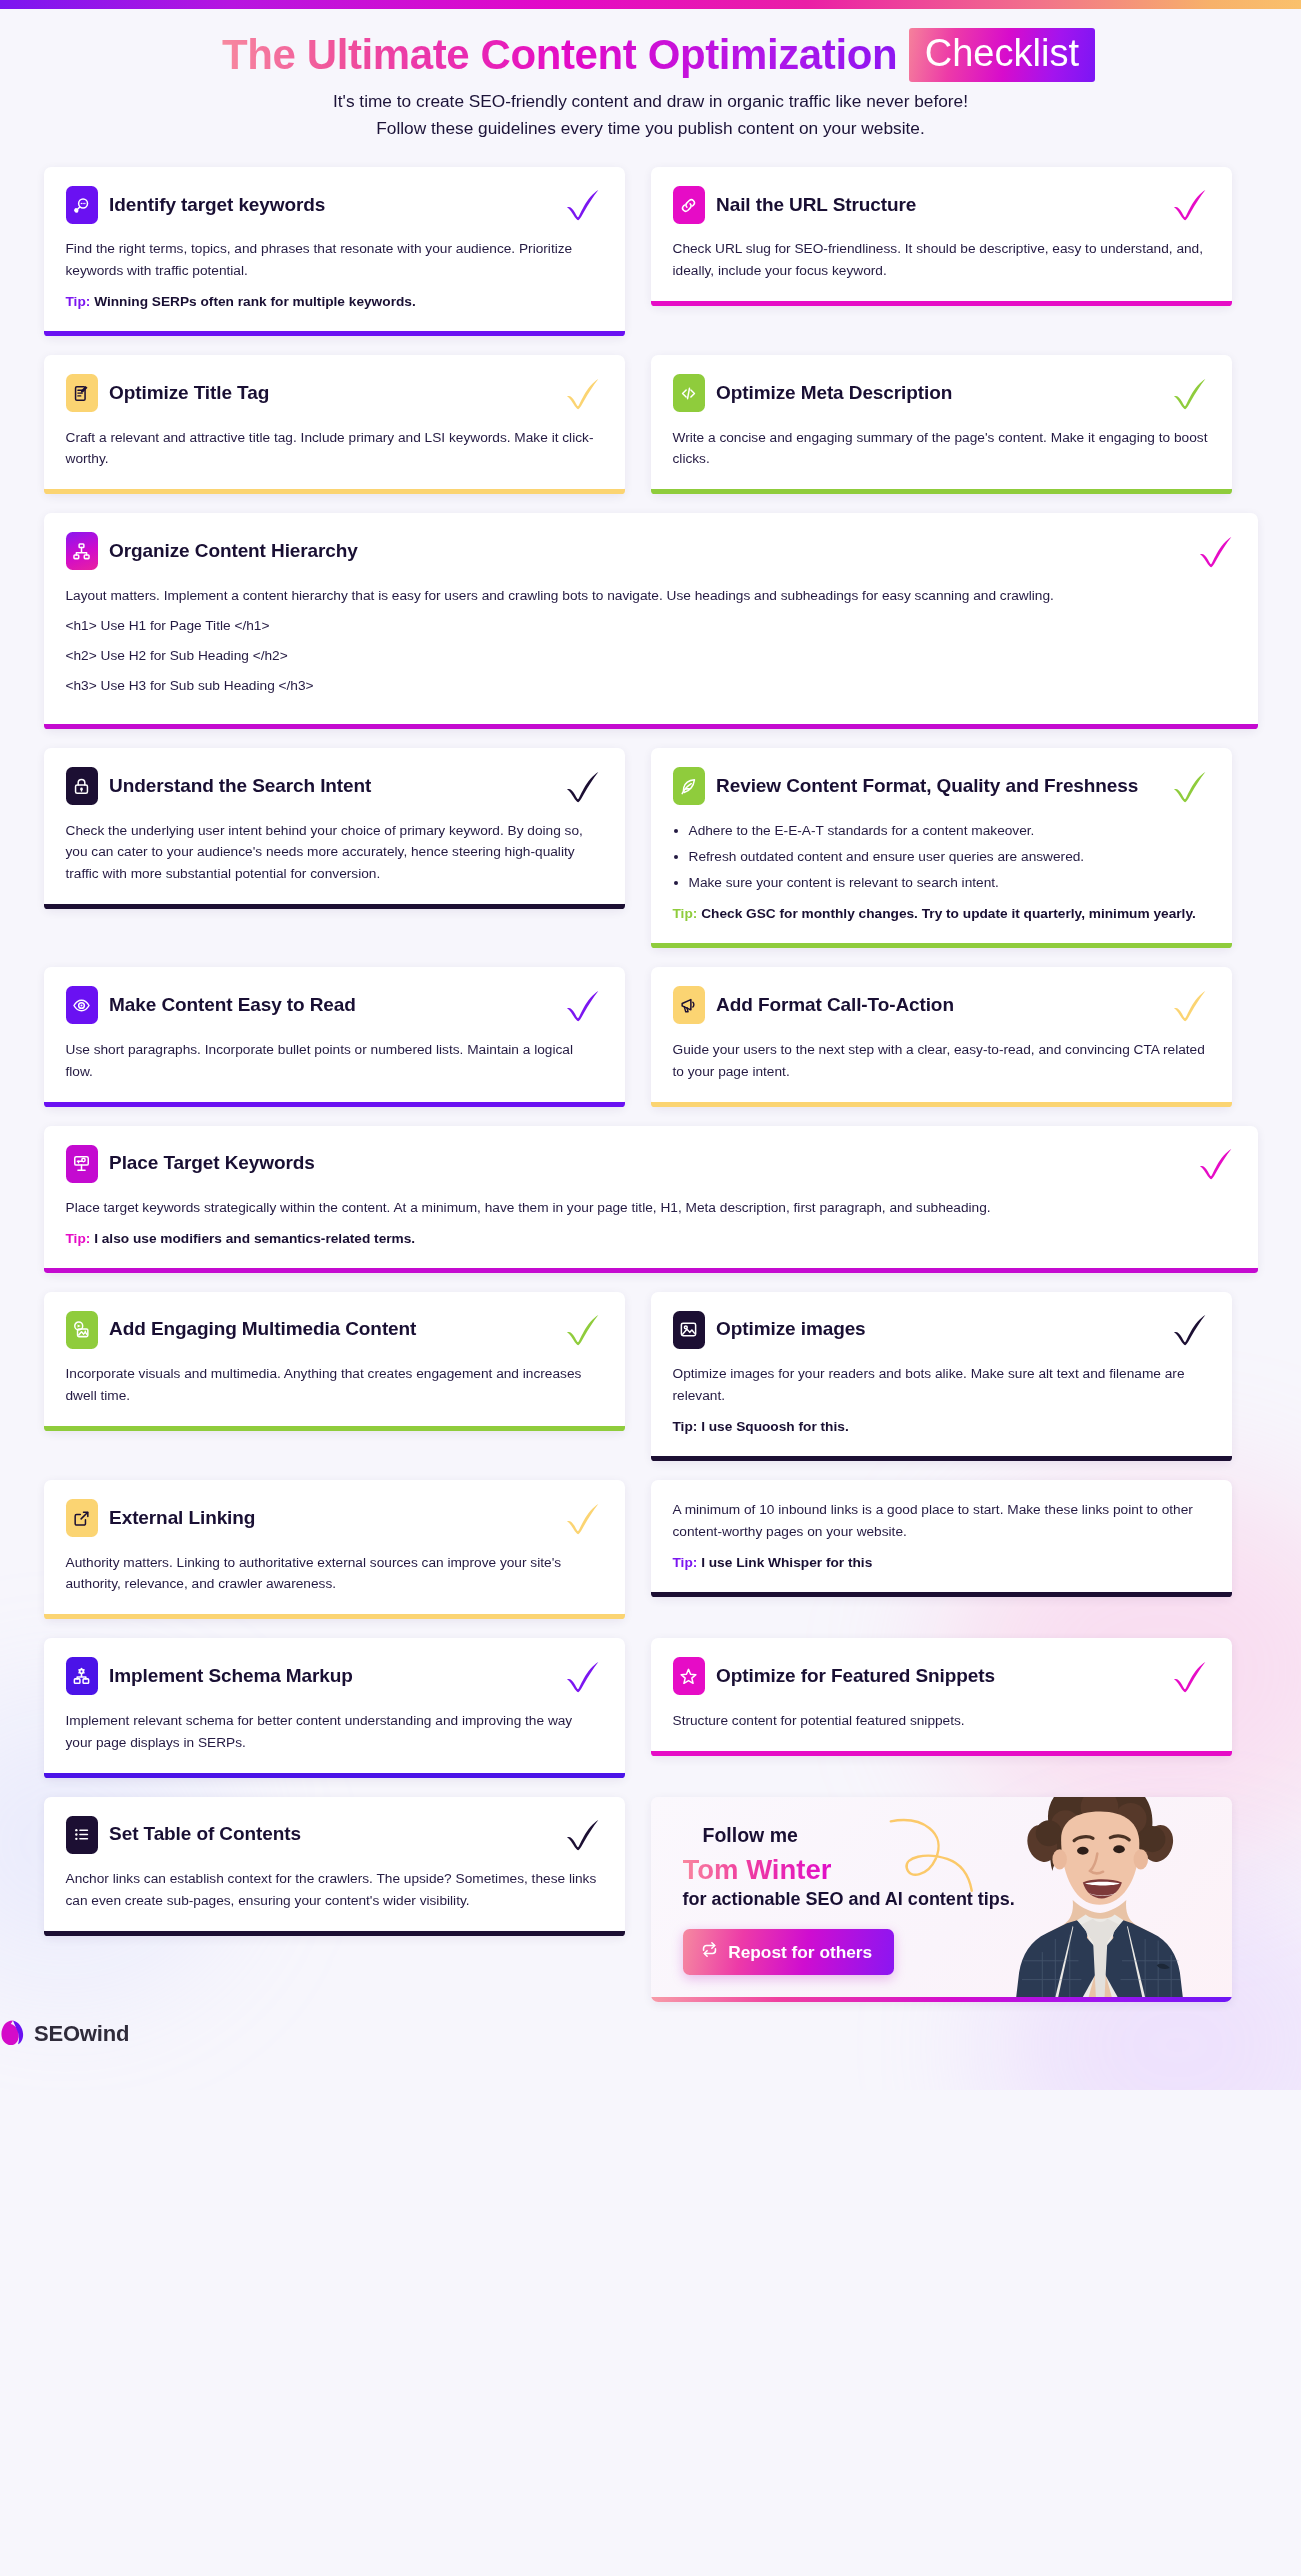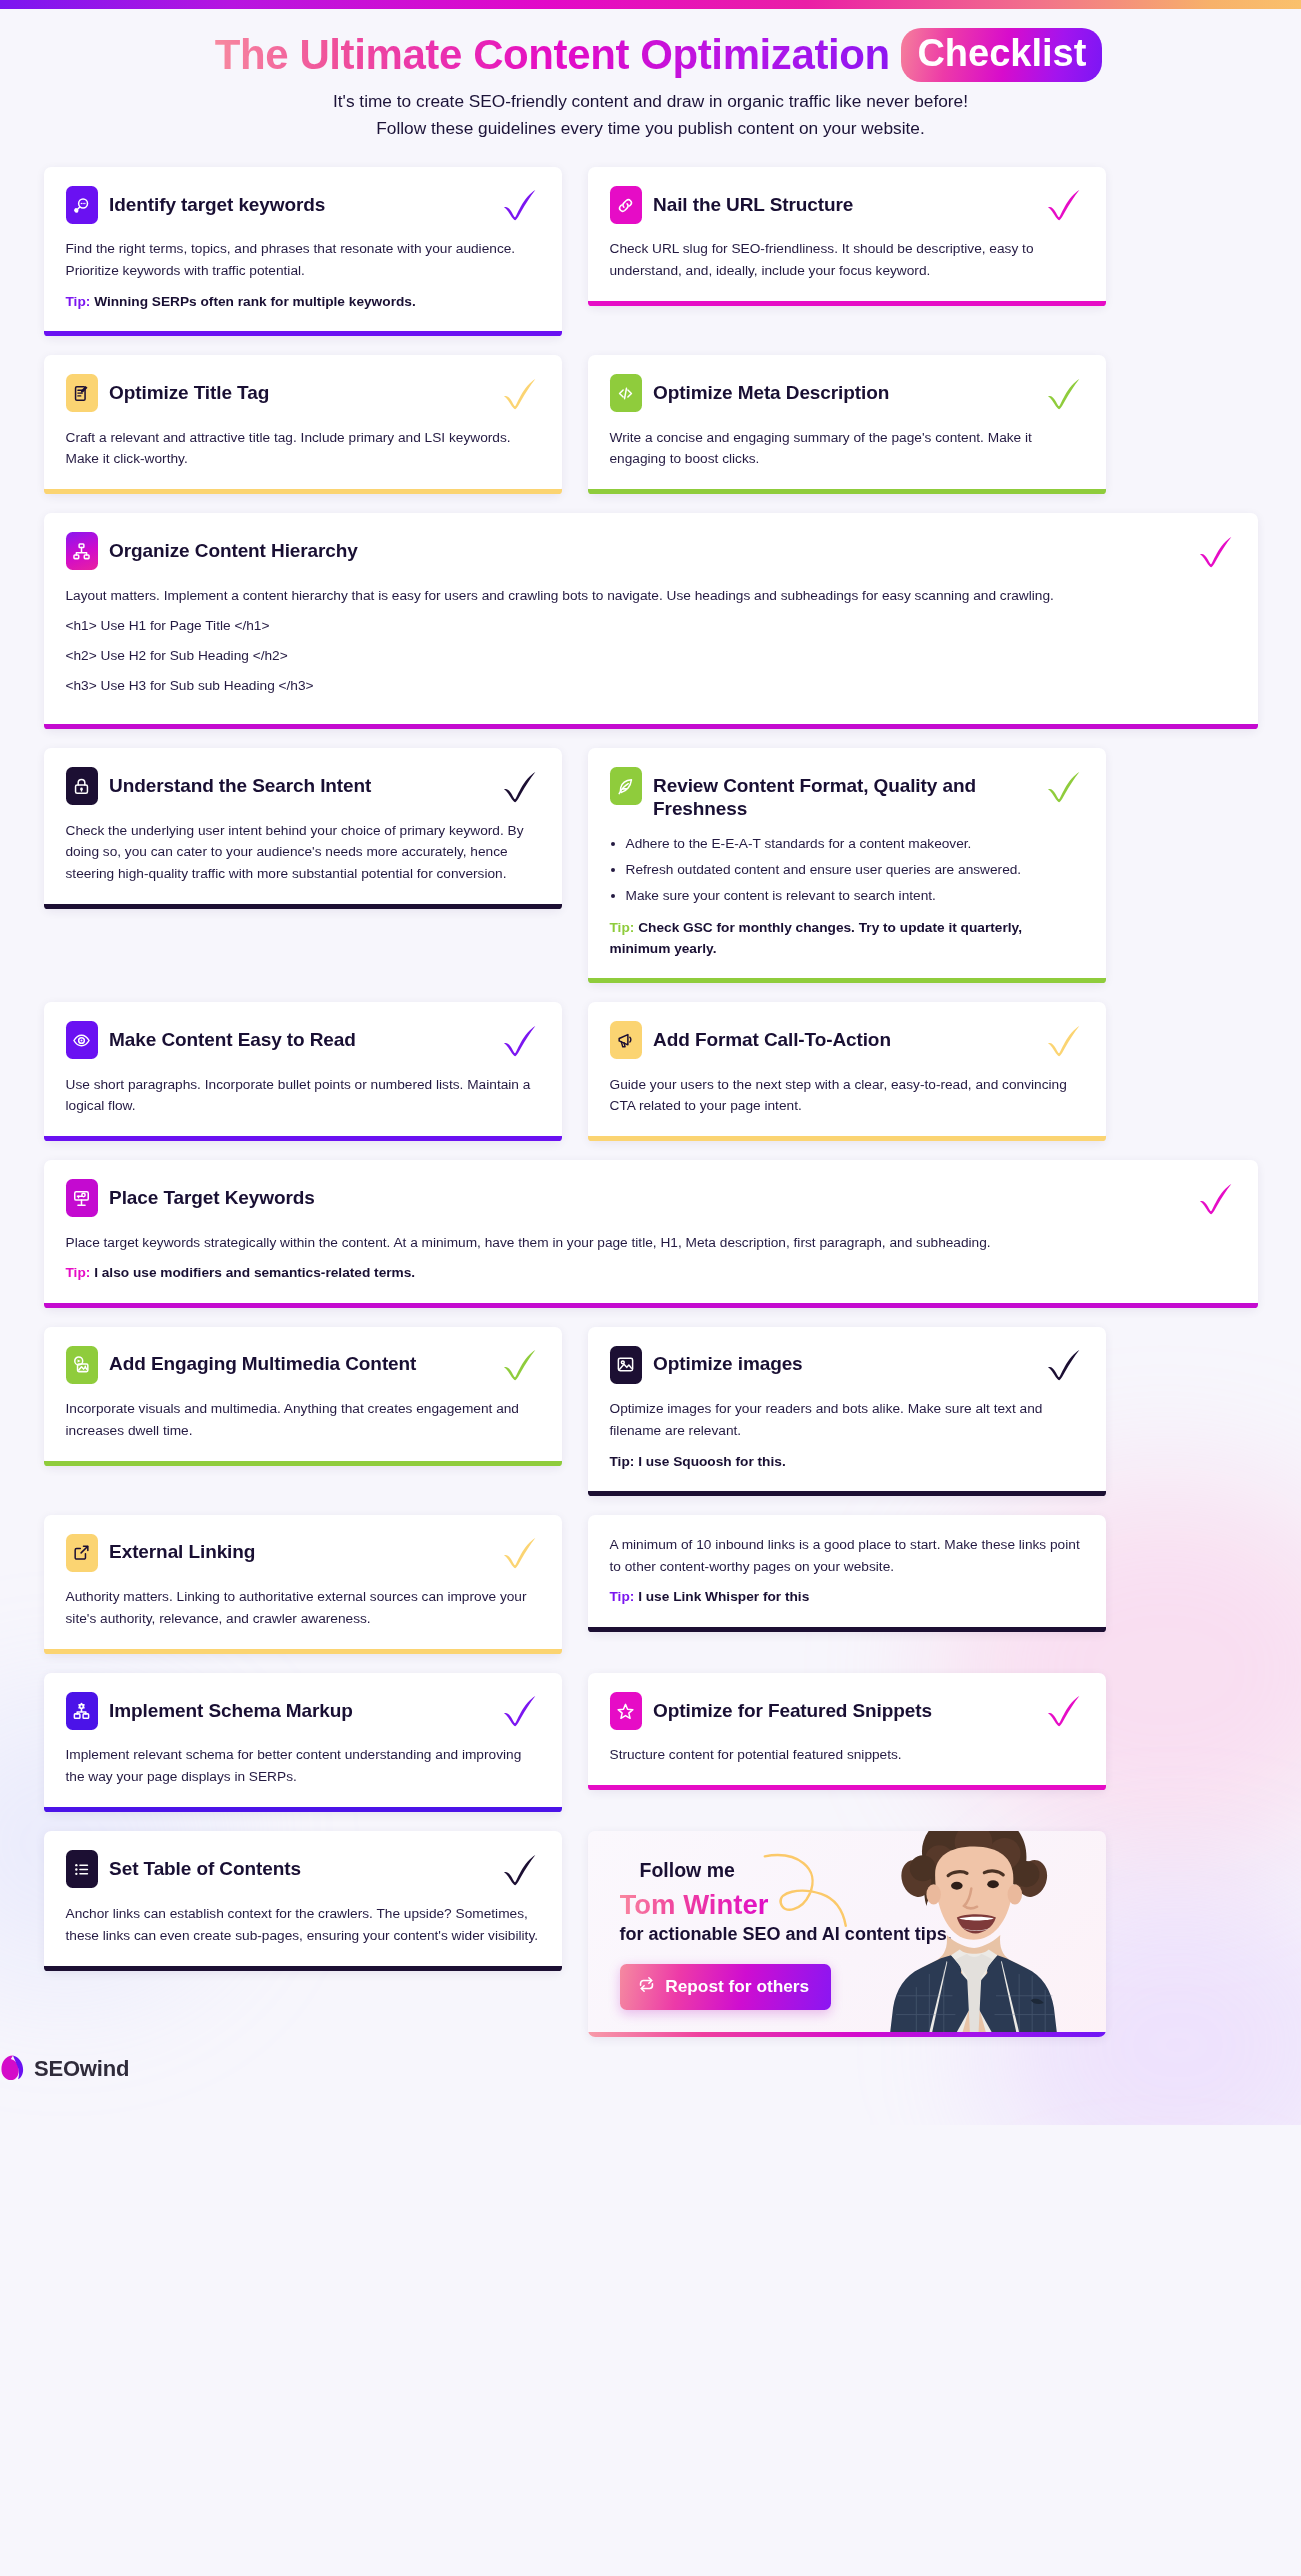--- a/index.html
+++ b/index.html
@@ -56,45 +56,45 @@
     letter-spacing: -0.4px;
     background: linear-gradient(90deg,#f7899f 0%,#ef4f9b 18%,#e40bc6 50%,#b316e8 78%,#8a16f2 100%);
     -webkit-background-clip: text;
     background-clip: text;
     color: transparent;
     padding-right: 11.6px;
     white-space: nowrap;
   }
   .title-badge {
     font-size: 38px;
-    font-weight: 700;
+    font-weight: 400;
     color: #ffffff;
     background: linear-gradient(100deg,#f5819b 0%,#ed3aa8 24%,#d70ccc 52%,#a314ee 78%,#7b16f5 100%);
-    border-radius: 20px;
+    border-radius: 3px;
     padding: 5.8px 16px 8.7px 16px;
     line-height: 1.06;
     white-space: nowrap;
   }
   .subtitle {
     margin-top: 6px;
     font-size: 17.3px;
     color: #1c1338;
     line-height: 1.52;
     font-weight: 400;
   }
 
   
   .grid {
     width: 1214px;
     margin: 13px auto 0 auto;
     display: flex;
     flex-wrap: wrap;
     gap: 19px 26px;
   }
-  .col-half { width: 518px; }
+  .col-half { width: 581px; }
   .col-full { width: 1214px; }
 
   .card {
     background: #ffffff;
     border-radius: 7.2px;
     box-shadow: 0 2.2px 10px rgba(40, 10, 80, .07);
     padding: 19px 22px 0 22px;
     position: relative;
     display: flex;
     flex-direction: column;

